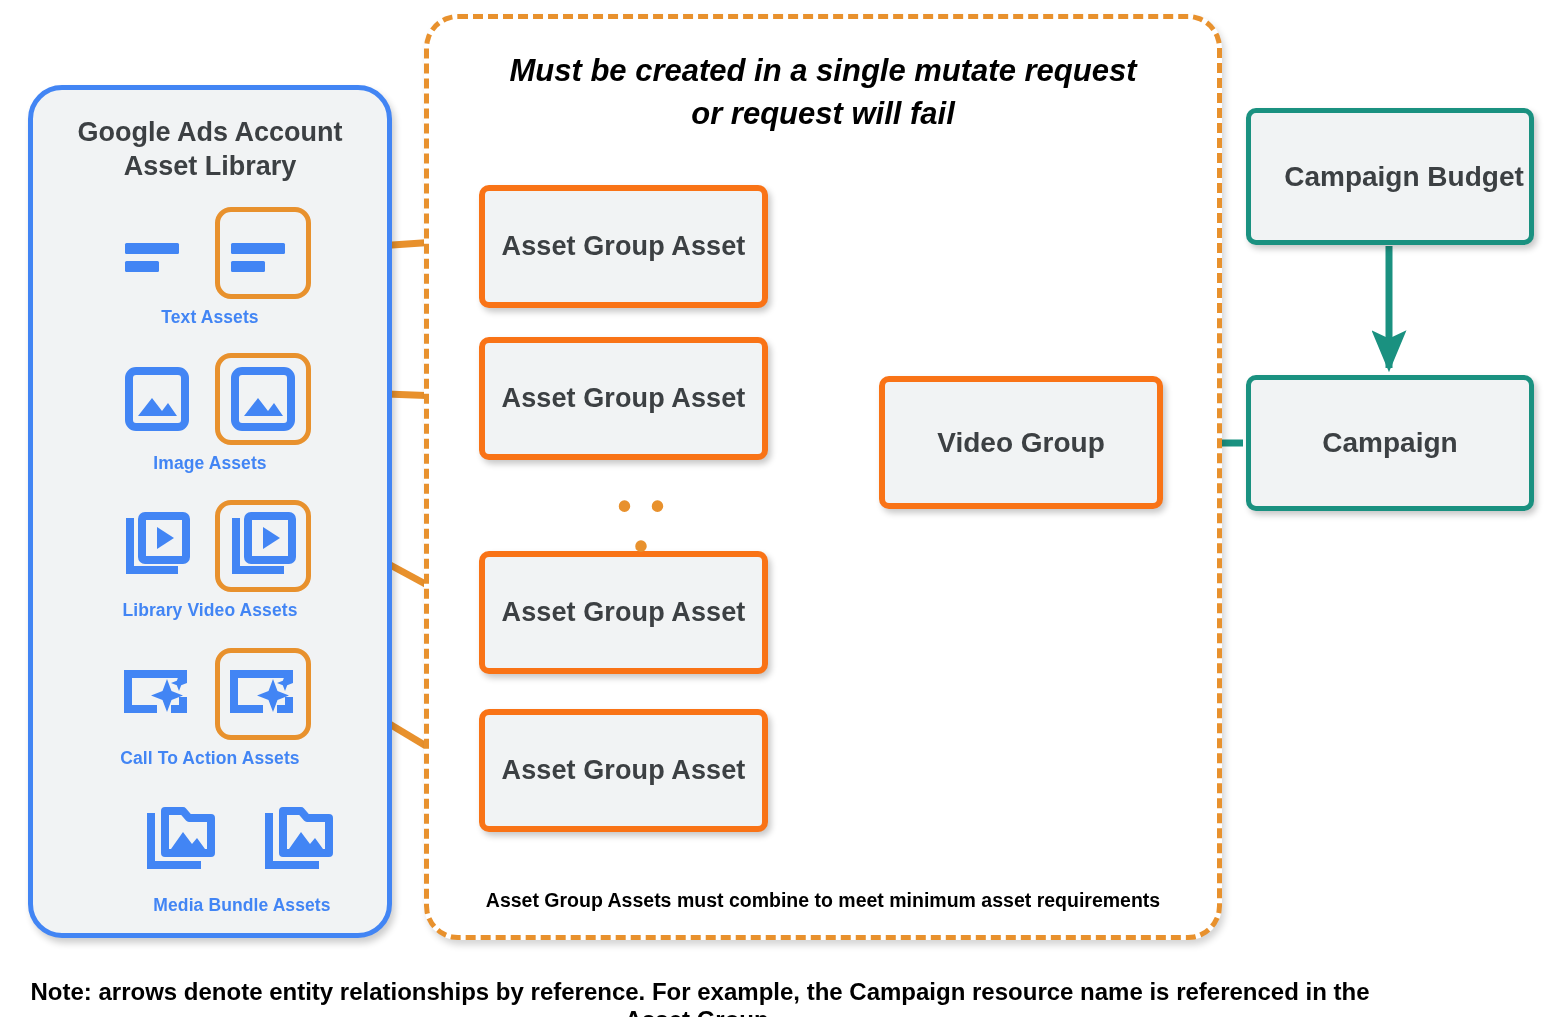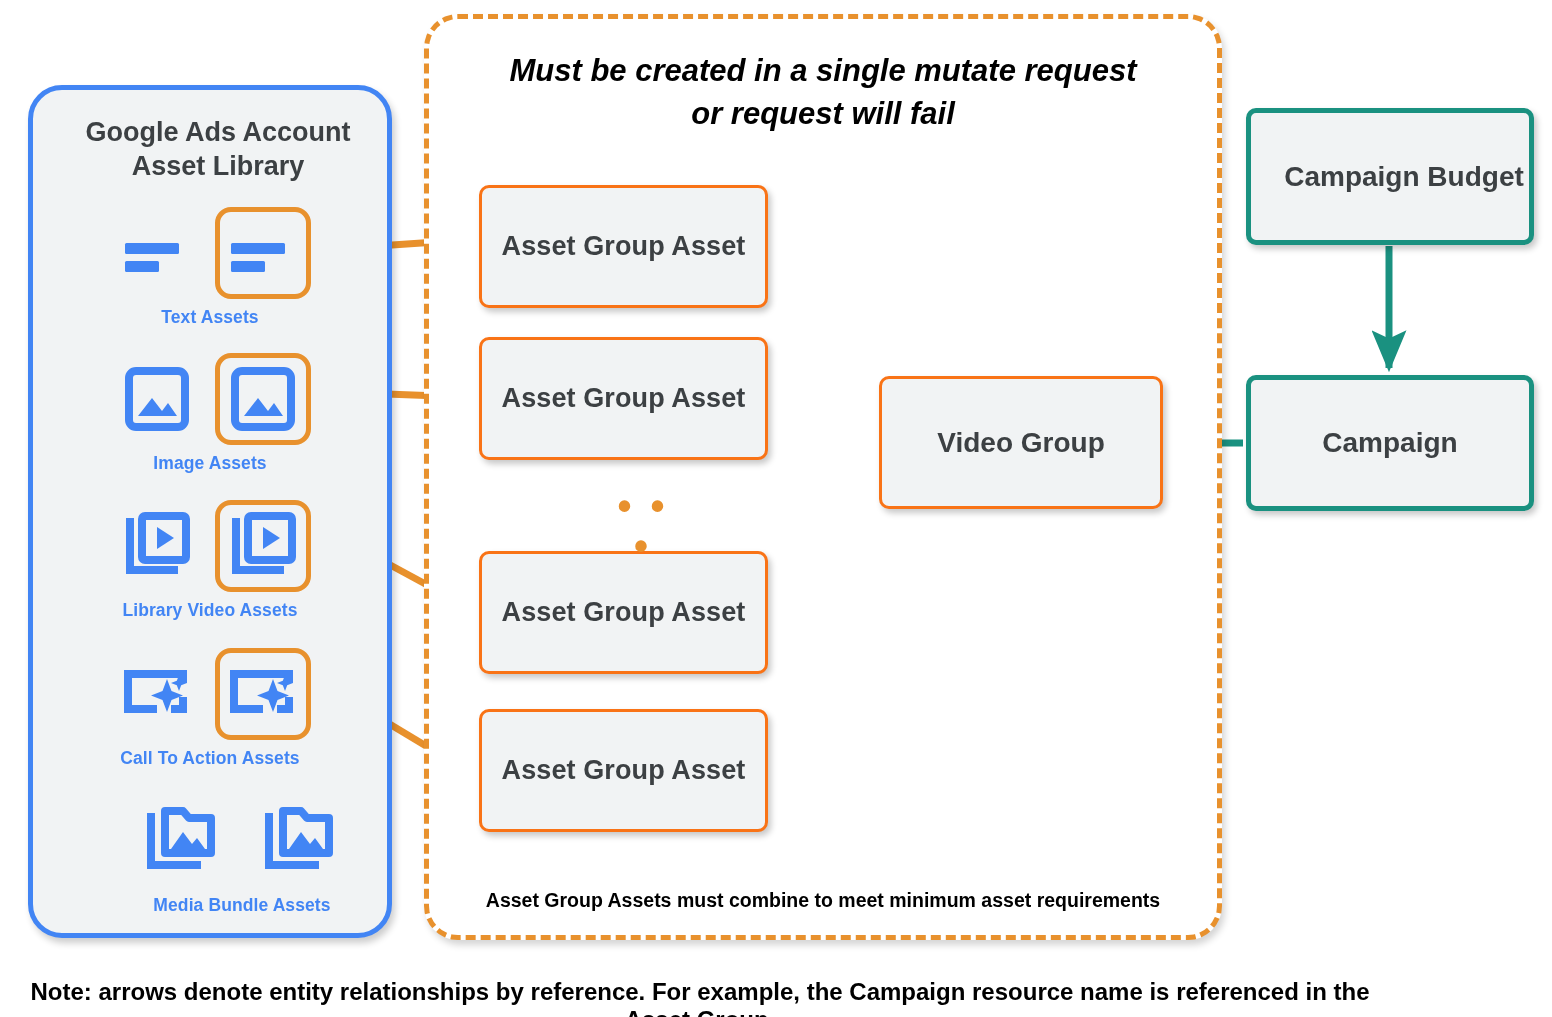--- a/index.html
+++ b/index.html
@@ -35,21 +35,21 @@
     display: flex;
     align-items: center;
     justify-content: center;
     text-align: center;
     color: #3c4043;
     border-radius: 10px;
     box-shadow: 3px 4px 6px rgba(0,0,0,0.22);
     line-height: 1.18;
     z-index: 3;
   }
-  .node-orange { border: 3px solid #f97316; }
+  .node-orange { border: 6px solid #f97316; }
   .node-teal { border: 5px solid #1a9180; }
 
   .aga {
     font-size: 27px;
     font-weight: 600;
     letter-spacing: .1px;
   }
   .ag {
     font-size: 28px;
     font-weight: 600;
@@ -76,21 +76,20 @@
   #sidebar-title {
     position: absolute;
     left: 0;
     top: 26px;
     width: 100%;
     text-align: center;
     font-size: 27px;
     font-weight: 600;
     color: #3c4043;
     line-height: 1.25;
-    padding-left: 8px;
   }
   .asset-row {
     position: absolute;
     left: 0;
     width: 100%;
   }
   .icon-pair {
     position: relative;
     height: 96px;
     display: flex;

